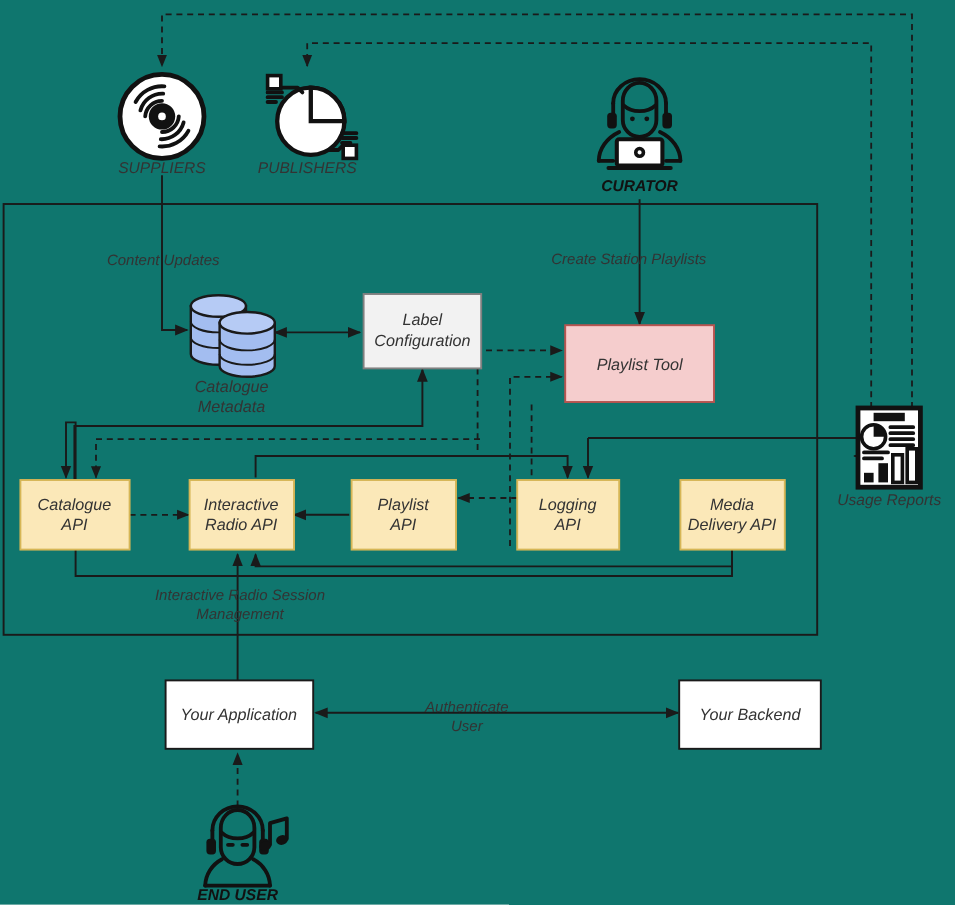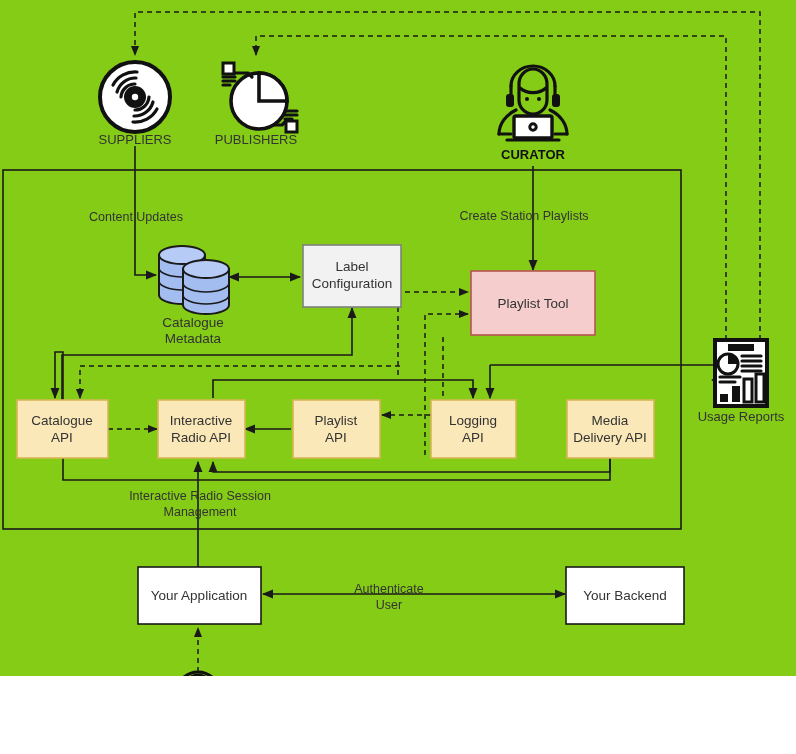--- a/index.html
+++ b/index.html
@@ -6,23 +6,24 @@
     margin: 0;
     padding: 0;
     background: #ffffff;
   }
   body {
     font-family: "Liberation Sans", sans-serif;
   }
   #diagram-root {
     position: relative;
     width: 796px;
-    height: 676px;
-    background: #84cc16;
+    height: 754px;
+    background: #0f766e;
     overflow: hidden;
+    font-style: italic;
   }
   #diagram-svg {
     position: absolute;
     left: 0;
     top: 0;
     width: 796px;
     height: 754px;
   }
   .node-label {
     text-anchor: middle;

